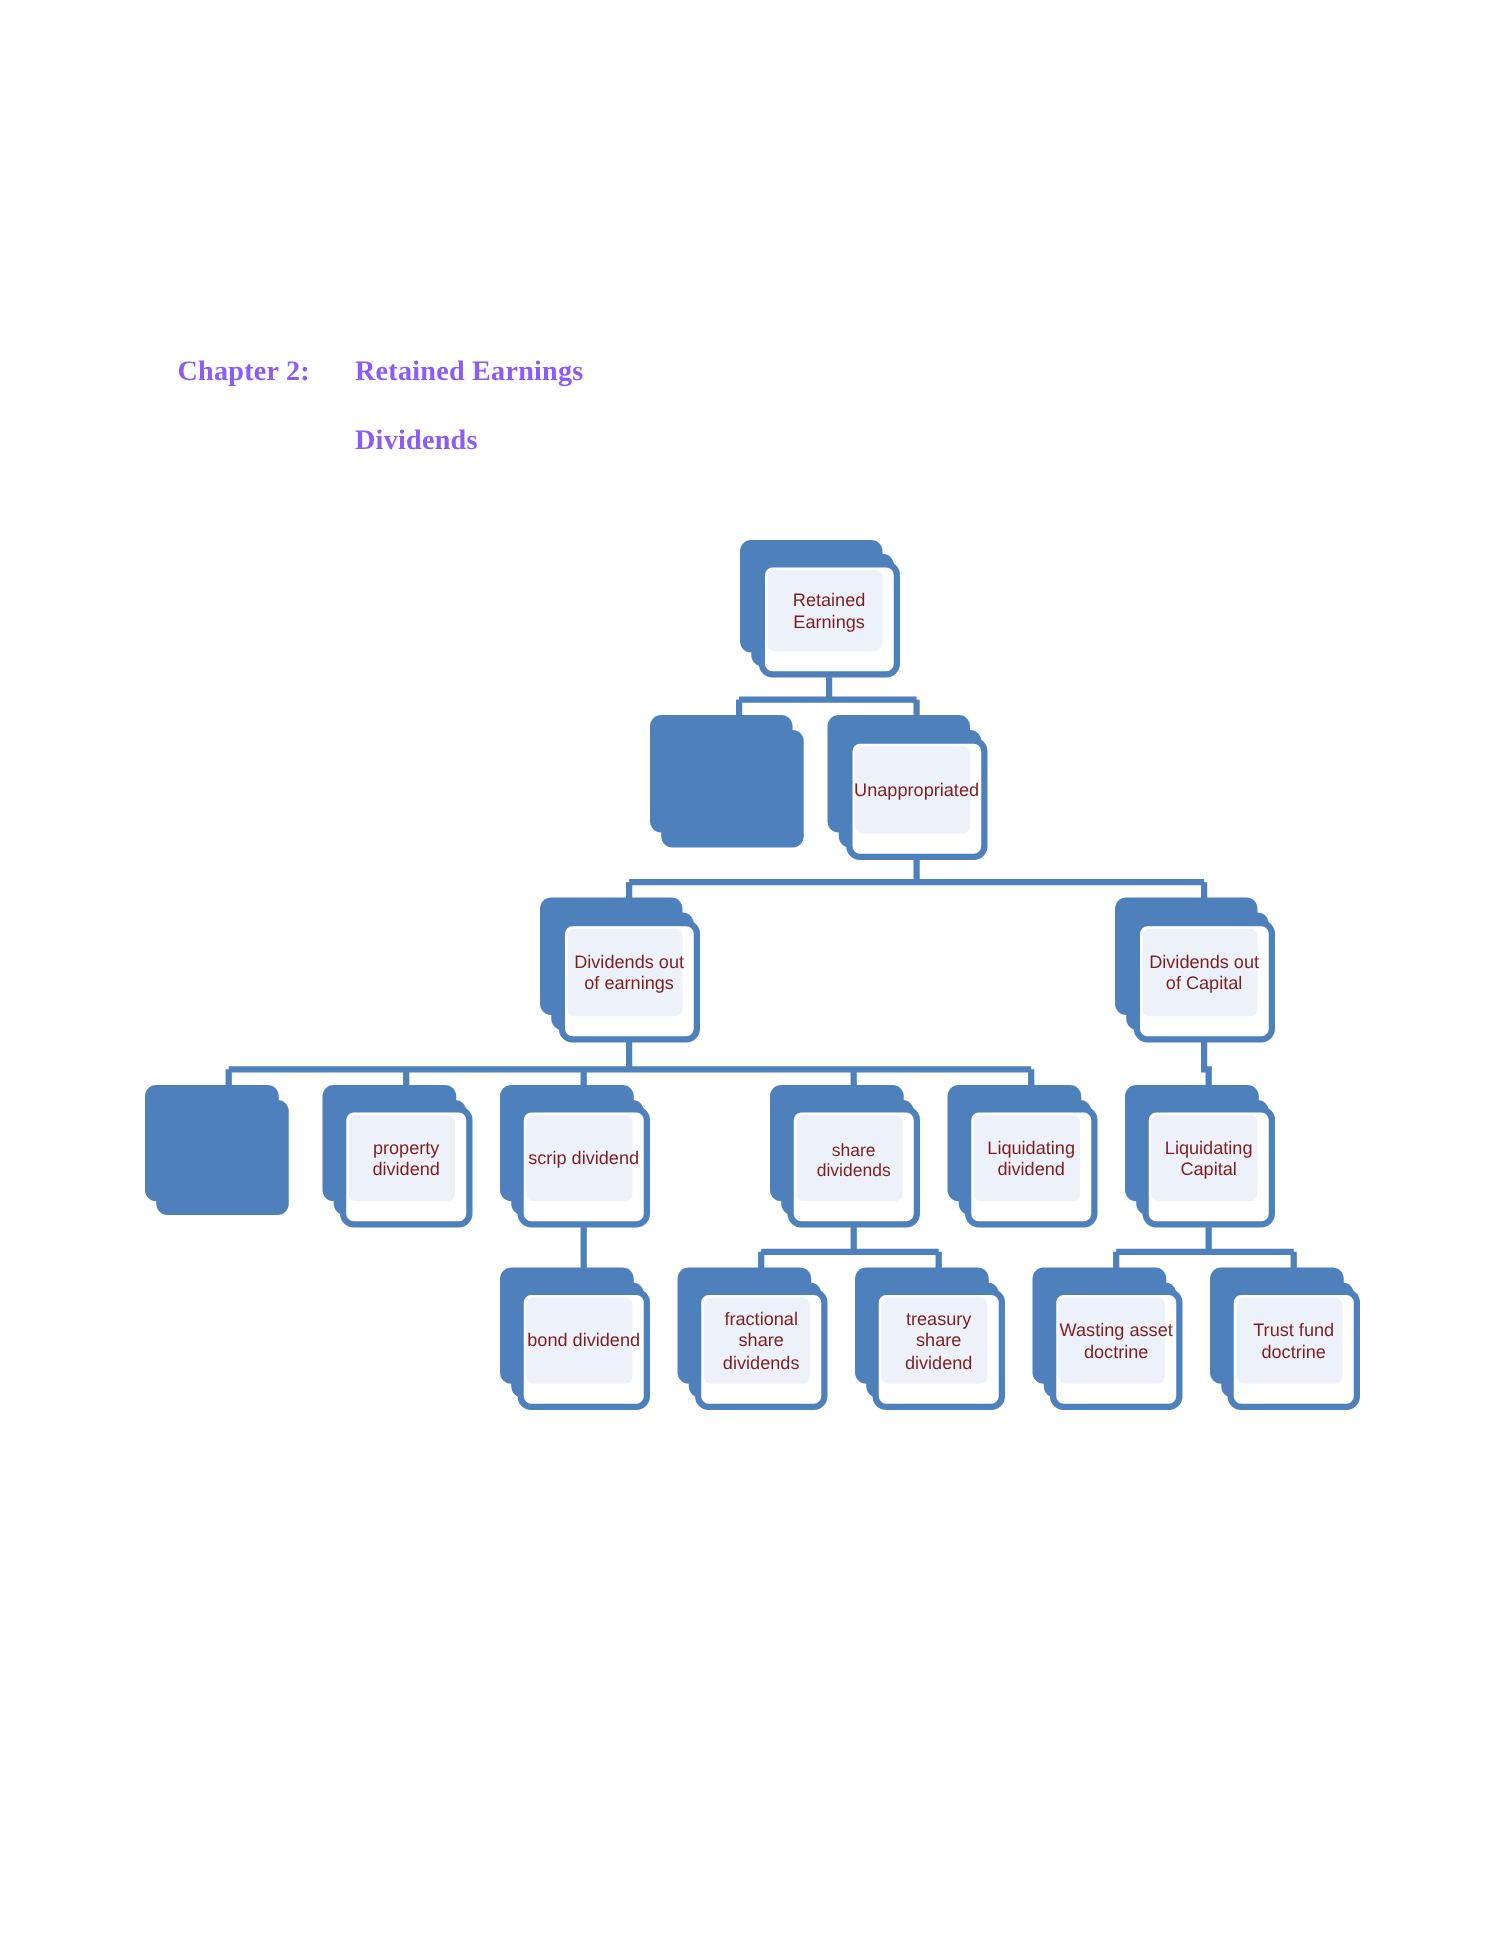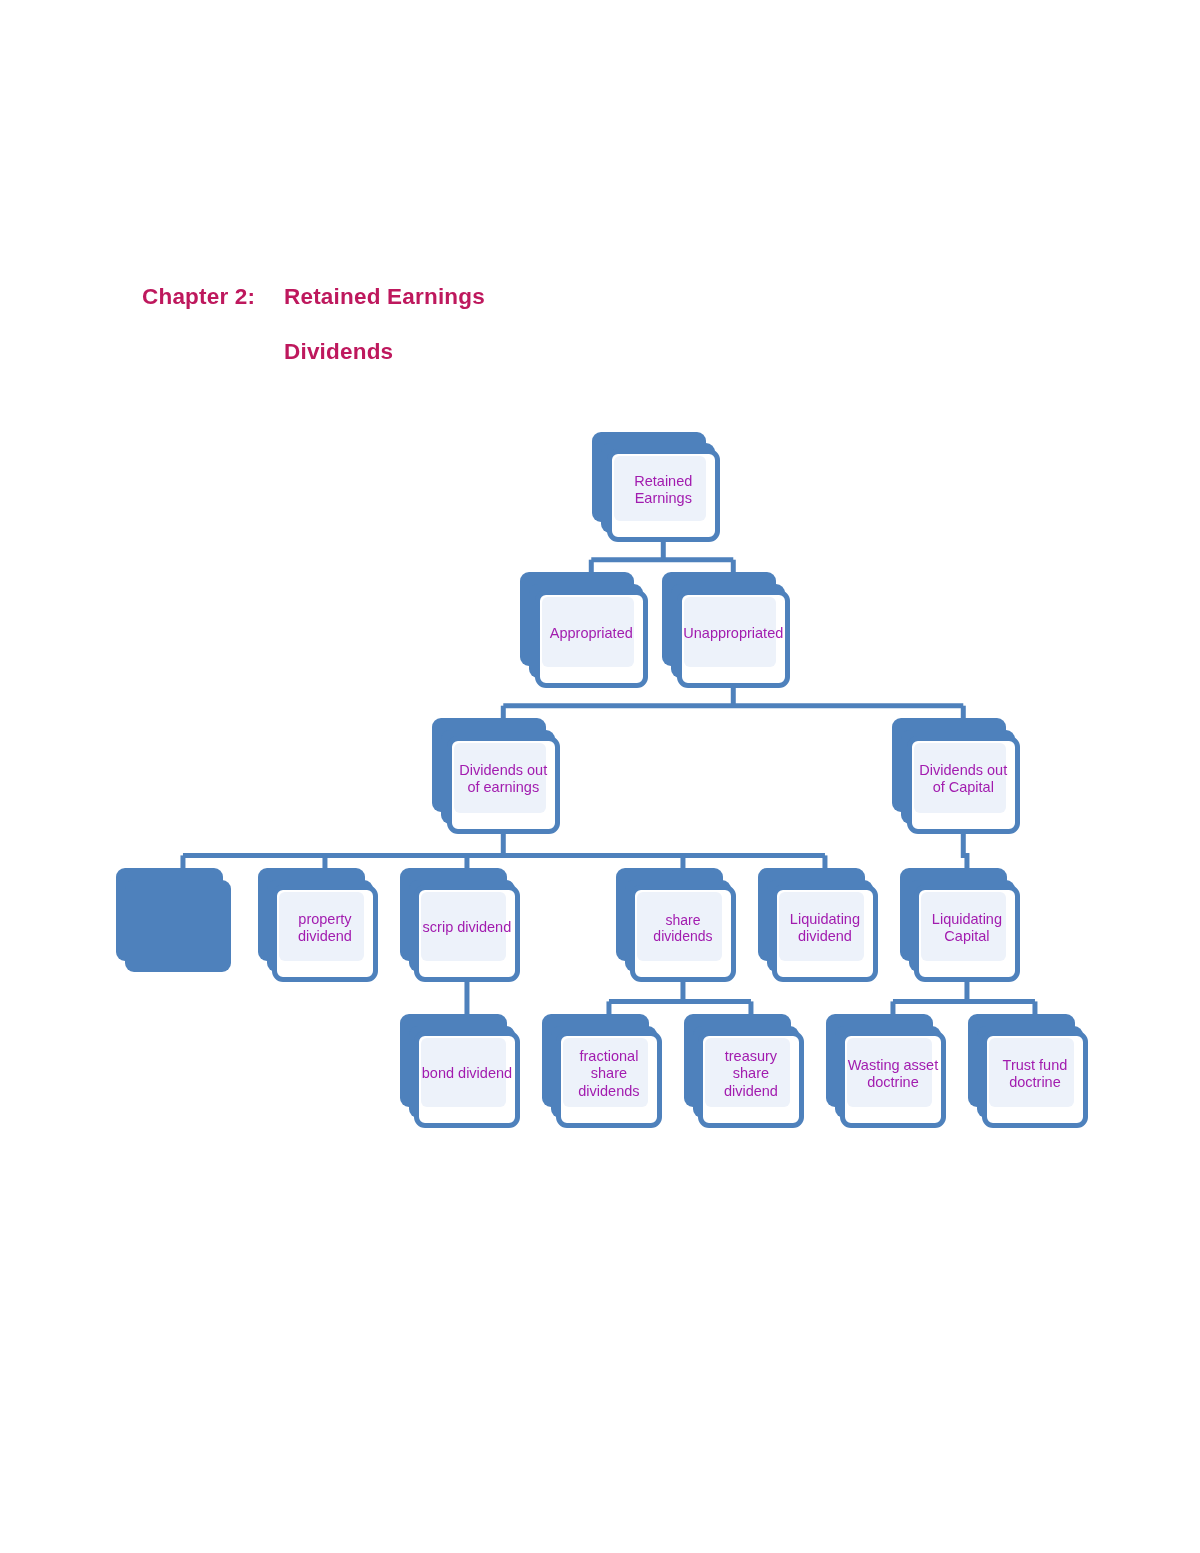--- a/index.html
+++ b/index.html
@@ -16,24 +16,24 @@
   }
 
   
   #doc-heading {
     position: absolute;
     left: 142px;
     top: 286px;
     width: 900px;
   }
   .heading-row {
-    font-family: Liberation Sans, sans-serif;
+    font-family: Liberation Serif, serif;
     font-weight: bold;
     font-size: 22.5px;
-    color: #be185d;
+    color: #8b5cf6;
     letter-spacing: 0.2px;
     white-space: nowrap;
     line-height: 1.0;
   }
   .heading-row .chap-label {
     display: inline-block;
     width: 142px;
   }
   #heading-line2 {
     margin-top: 32px;
@@ -108,21 +108,21 @@
     right: 9px;
     bottom: 16px;
     background: #EDF2FA;
     border-radius: 6px;
   }
   .node .node-label {
     position: relative;
     z-index: 2;
     font-family: "Liberation Sans", sans-serif;
     font-size: 14.5px;
-    color: #a21caf;
+    color: #7f1d1d;
     text-align: center;
     line-height: 1.18;
     padding: 0 3px;
     margin-bottom: 11px;
     white-space: pre-line;
   }
   .node.narrow .node-label { font-size: 14px; }
 </style>
 </head>
 <body>
@@ -169,23 +169,20 @@
         <div class="plate-back"></div>
         <div class="plate-mid"></div>
         <div class="plate-front">
           <div class="node-label">Retained
 Earnings</div>
         </div>
       </div>
       <div class="node" style="left: 520px; top: 572px; width: 132px; height: 118px;">
         <div class="plate-back"></div>
         <div class="plate-mid"></div>
-        <div class="plate-front">
-          <div class="node-label">Appropriated</div>
-        </div>
       </div>
       <div class="node" style="left: 662px; top: 572px; width: 132px; height: 118px;">
         <div class="plate-back"></div>
         <div class="plate-mid"></div>
         <div class="plate-front">
           <div class="node-label">Unappropriated</div>
         </div>
       </div>
       <div class="node" style="left: 432px; top: 718px; width: 132px; height: 118px;">
         <div class="plate-back"></div>

